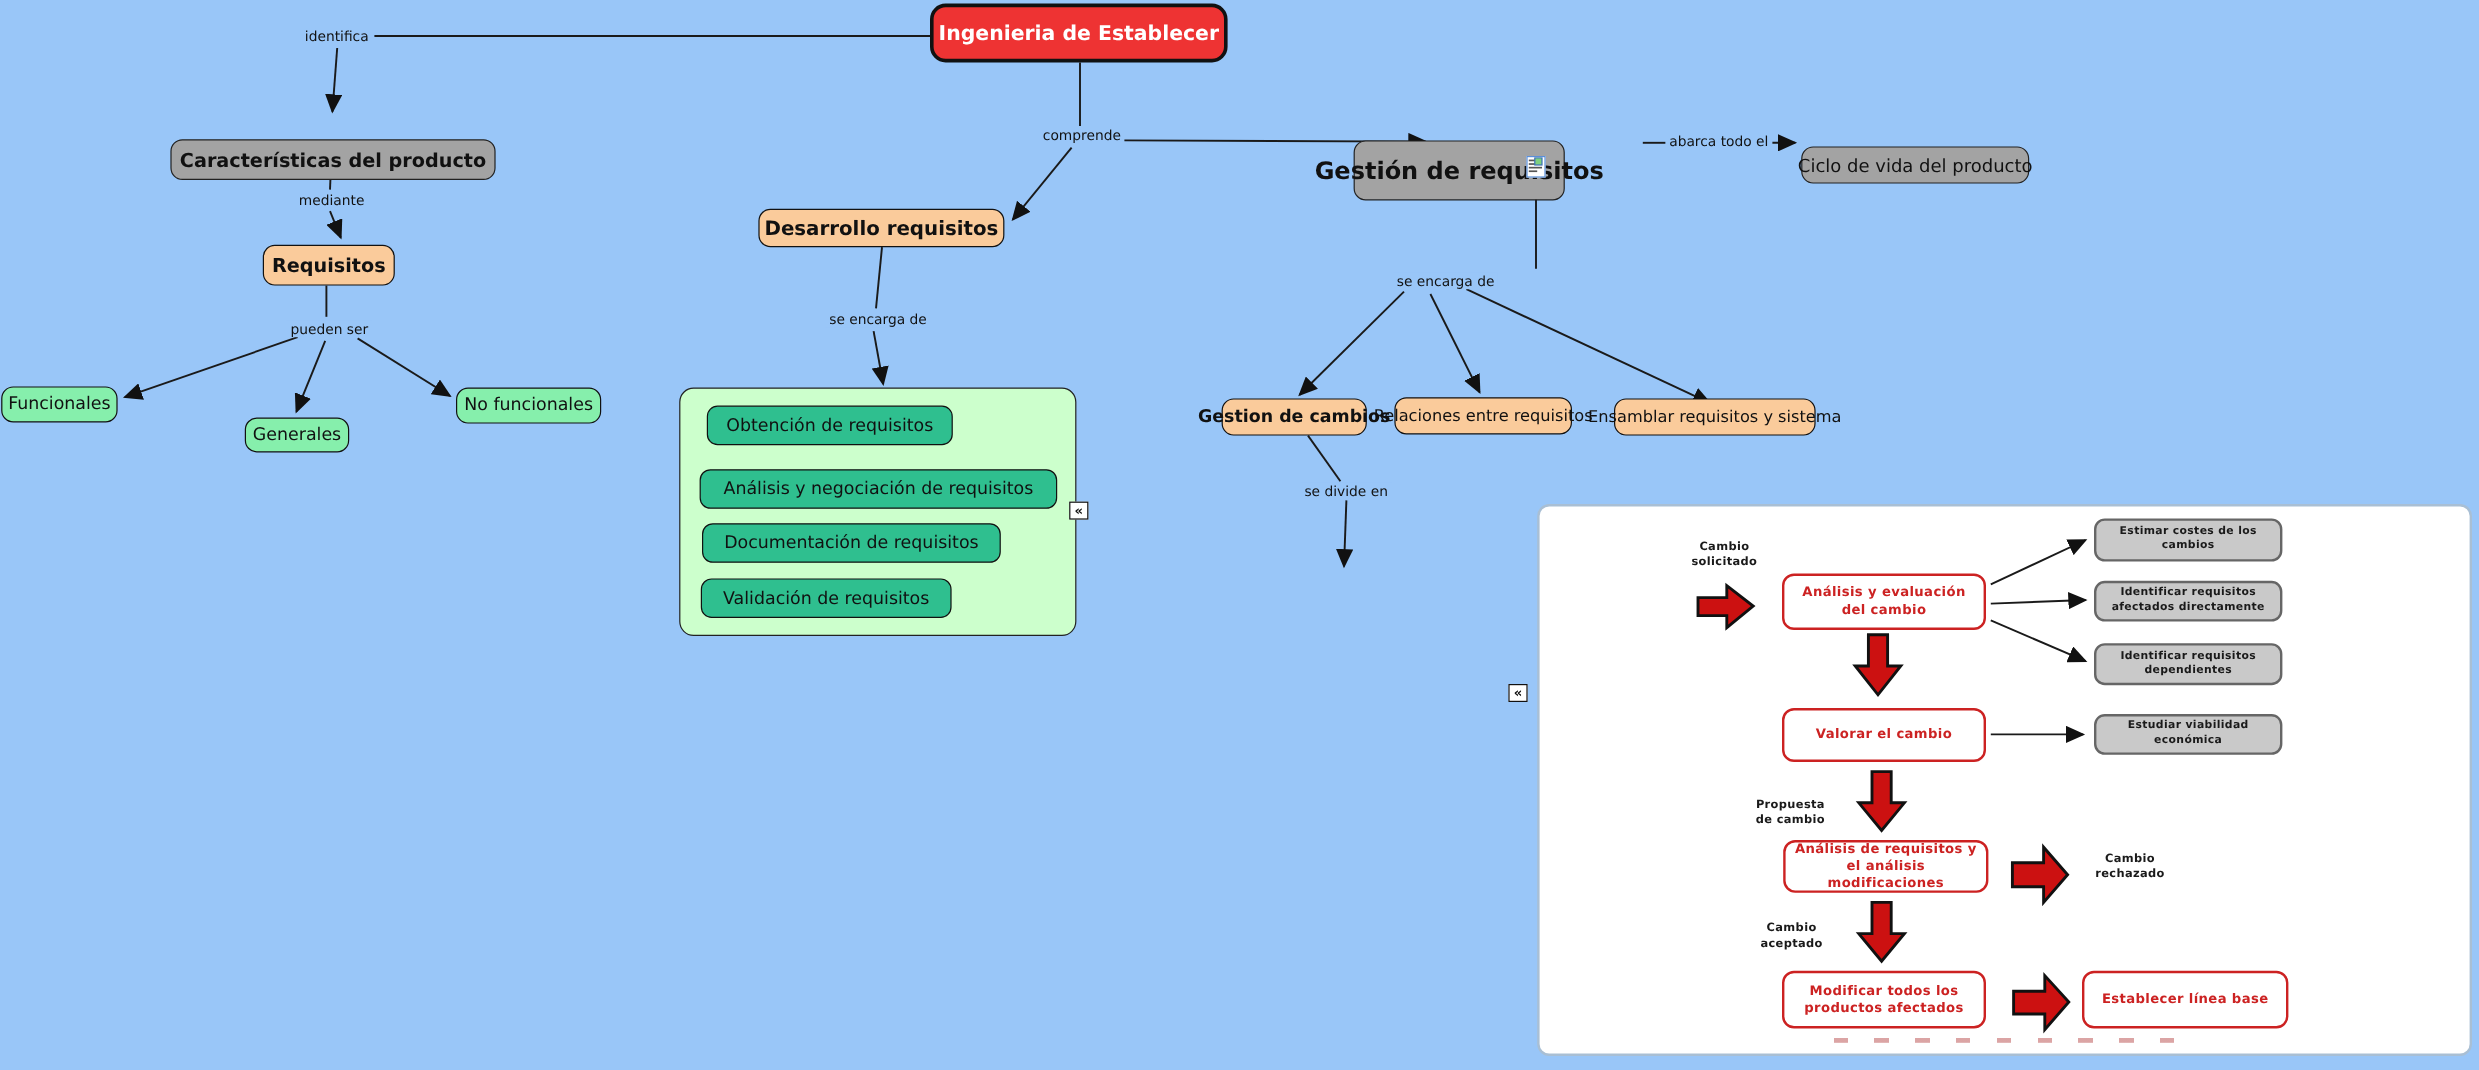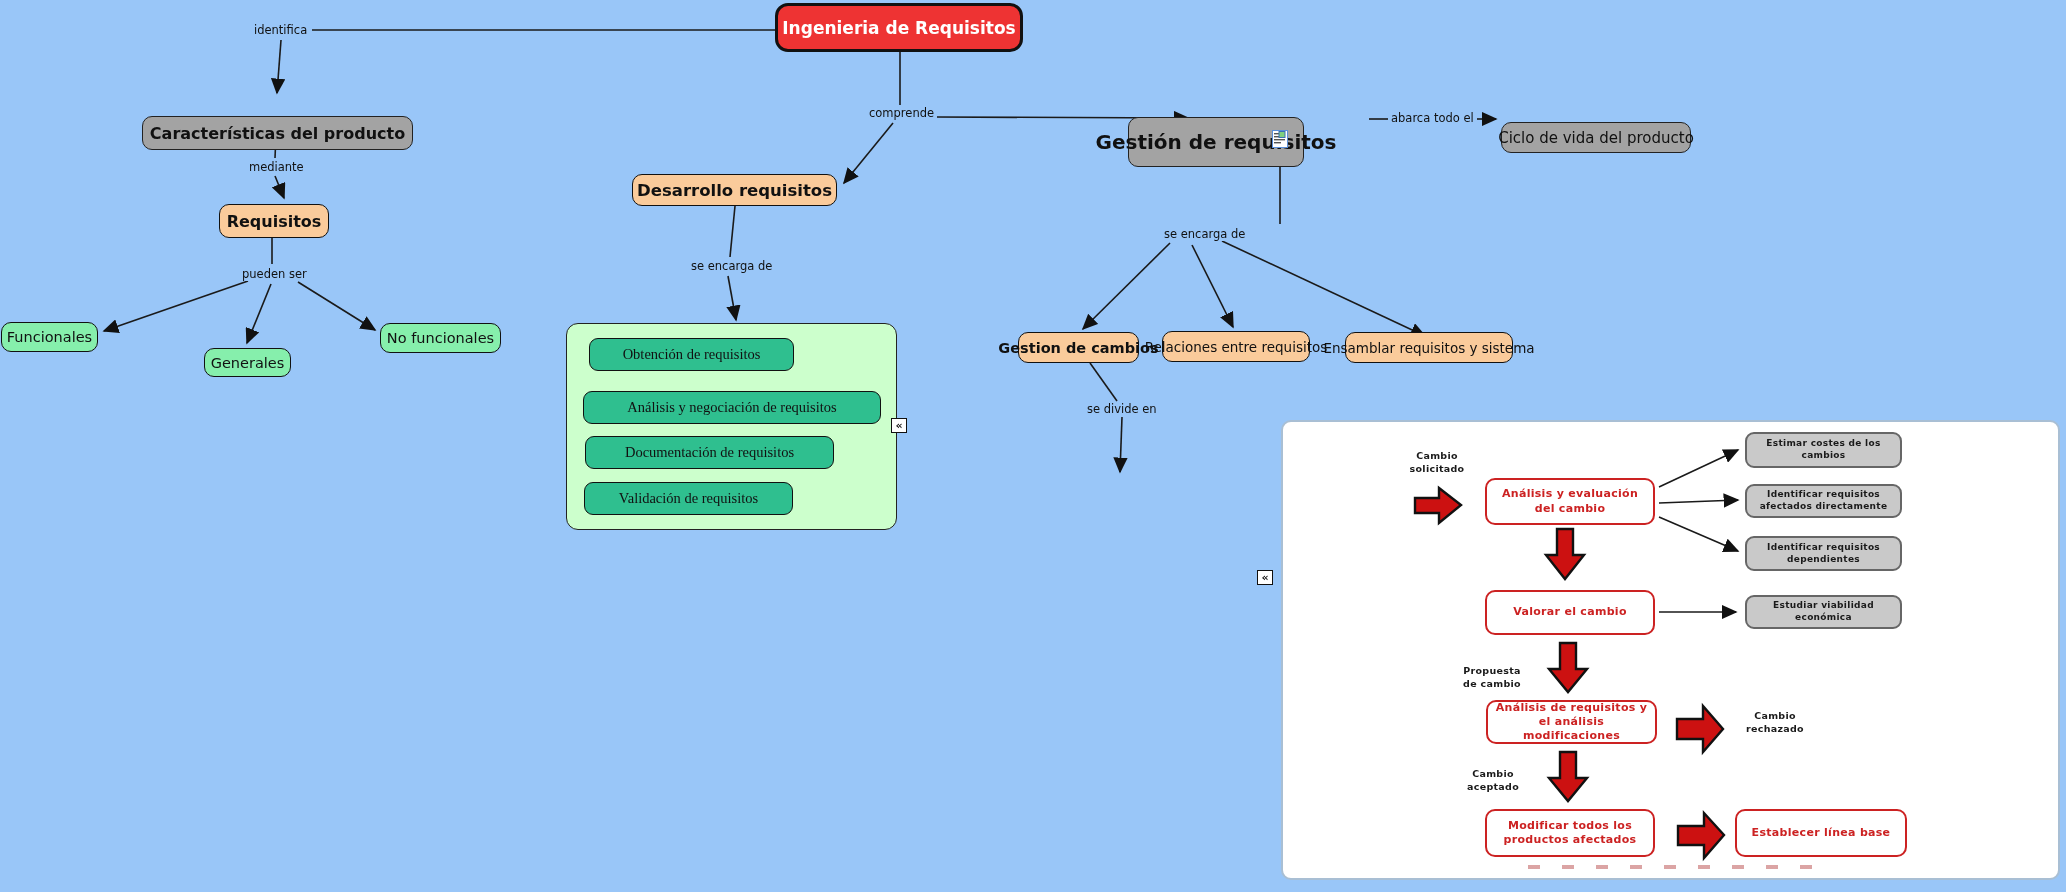--- a/index.html
+++ b/index.html
@@ -52,21 +52,21 @@
 
   svg.connectors{position:absolute;left:0;top:0;z-index:2;}
 </style>
 </head>
 <body>
 
 <div id="canvas">
 
   <div class="fpanel"></div>
 
-  <div class="panel" style="left:566px;top:323px;width:329px;height:205px;font-family:Liberation Serif, serif;">
+  <div class="panel" style="left:566px;top:323px;width:329px;height:205px;">
     <div class="node teal-node" style="left:22px;top:14px;width:205px;height:33px;">Obtención de requisitos</div>
     <div class="node teal-node" style="left:16px;top:67px;width:298px;height:33px;">Análisis y negociación de requisitos</div>
     <div class="node teal-node" style="left:18px;top:112px;width:249px;height:33px;">Documentación de requisitos</div>
     <div class="node teal-node" style="left:17px;top:158px;width:209px;height:33px;">Validación de requisitos</div>
   </div>
   <div class="handle" style="left:891px;top:418px;">«</div>
 
   <div class="handle" style="left:1257px;top:570px;">«</div>
 
   <svg class="connectors" width="2066" height="892" viewBox="0 0 2066 892">
@@ -110,21 +110,21 @@
     <g fill="#CC1111" stroke="#111" stroke-width="2.4" stroke-linejoin="miter">
       <polygon points="1415,498 1439,498 1439,488 1461,505 1439,523 1439,513 1415,513"></polygon>
       <polygon points="1557,529 1573,529 1573,555 1584,555 1565,579 1546,555 1557,555"></polygon>
       <polygon points="1560,643 1576,643 1576,669 1587,669 1568,692 1549,669 1560,669"></polygon>
       <polygon points="1677,719 1703,719 1703,706 1723,729 1703,752 1703,739 1677,739"></polygon>
       <polygon points="1560,752 1576,752 1576,778 1587,778 1568,801 1549,778 1560,778"></polygon>
       <polygon points="1678,826 1704,826 1704,813 1724,835 1704,858 1704,845 1678,845"></polygon>
     </g>
   </svg>
 
-  <div class="node red-node bold" style="left:775px;top:3px;width:248px;height:49px;">Ingenieria de Requisitos</div>
+  <div class="node red-node bold" style="left:775px;top:3px;width:248px;height:49px;">Ingenieria de Establecer</div>
   <div class="node gray-node bold" style="left:142px;top:100px;width:271px;height:34px;font-size:16px;">Características del producto</div>
   <div class="node orange-node bold" style="left:219px;top:204px;width:110px;height:34px;font-size:16px;">Requisitos</div>
   <div class="node green-node" style="left:1px;top:322px;width:97px;height:30px;">Funcionales</div>
   <div class="node green-node" style="left:204px;top:348px;width:87px;height:29px;">Generales</div>
   <div class="node green-node" style="left:380px;top:323px;width:121px;height:30px;">No funcionales</div>
   <div class="node orange-node bold" style="left:632px;top:174px;width:205px;height:32px;font-size:16.5px;">Desarrollo requisitos</div>
   <div class="node gray-node bold" style="left:1128px;top:101px;width:176px;height:50px;font-size:20px;">Gestión de requisitos</div>
   <div class="node gray-node" style="left:1501px;top:106px;width:190px;height:31px;font-size:15px;">Ciclo de vida del producto</div>
   <div class="node orange-node bold" style="left:1018px;top:332px;width:121px;height:31px;">Gestion de cambios</div>
   <div class="node orange-node" style="left:1162px;top:331px;width:148px;height:31px;font-size:13.5px;">Relaciones entre requisitos</div>

